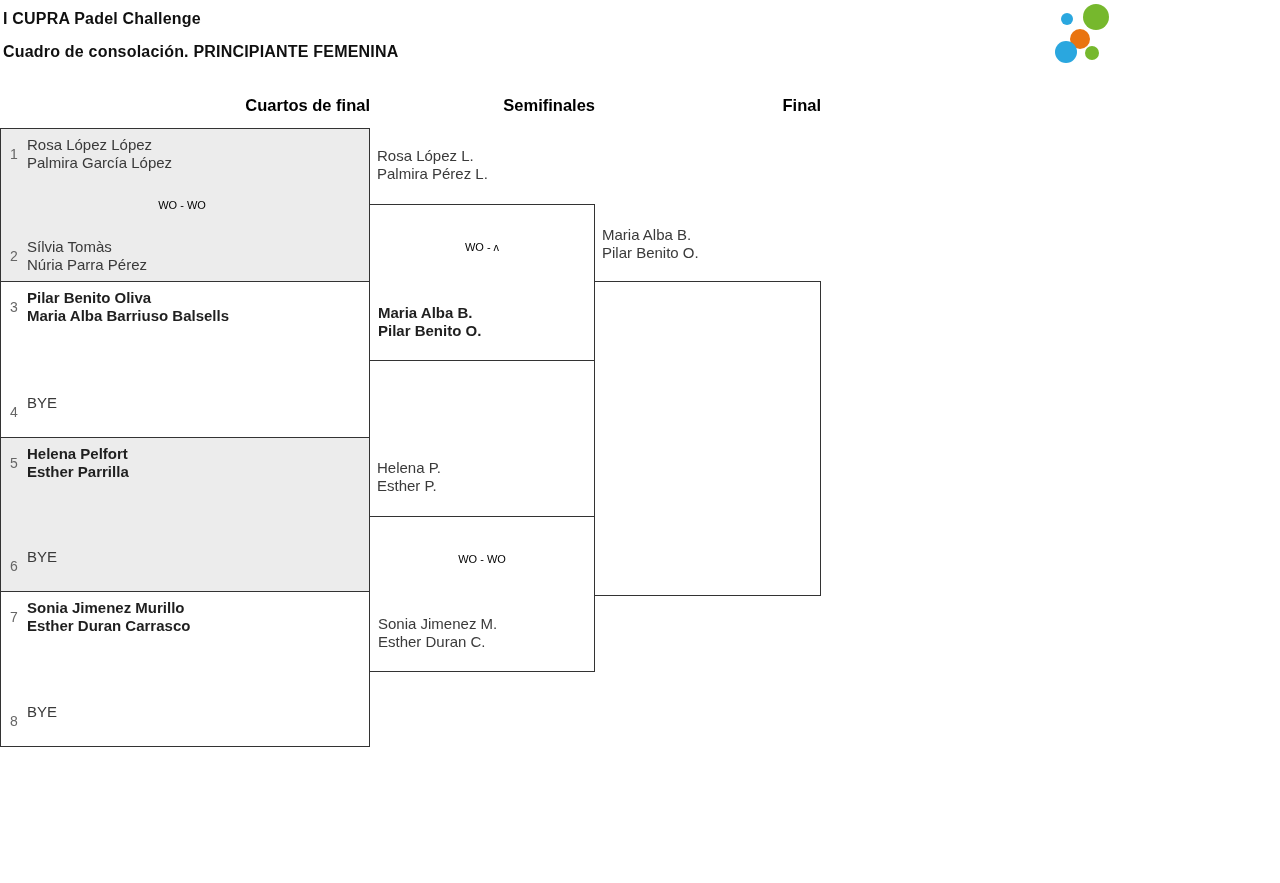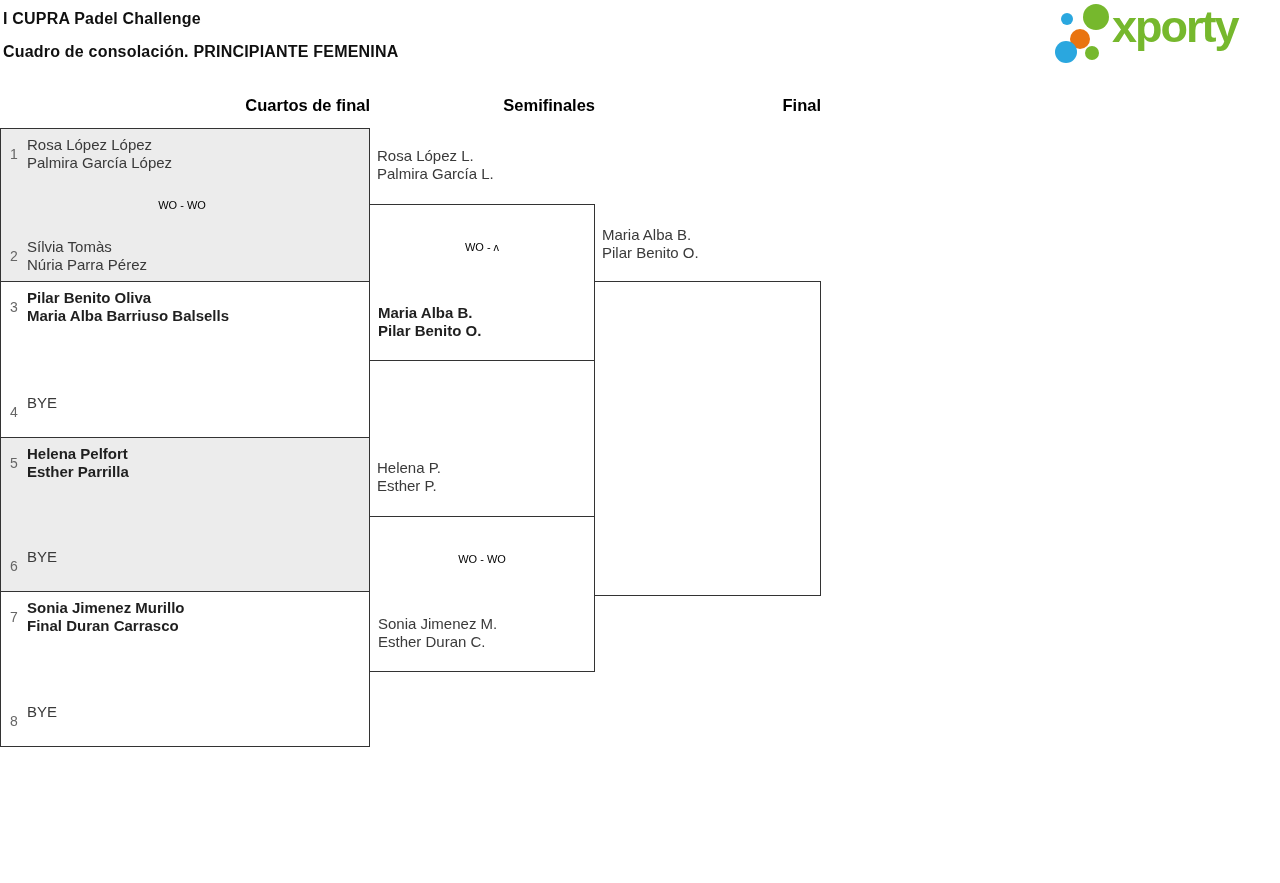--- a/index.html
+++ b/index.html
@@ -112,21 +112,20 @@
     <div class="title-line">I CUPRA Padel Challenge</div>
     <div class="title-line">Cuadro de consolación. PRINCIPIANTE FEMENINA</div>
   </div>
 
   <div class="logo">
     <span class="dot dot-blue-small"></span>
     <span class="dot dot-green-large"></span>
     <span class="dot dot-orange"></span>
     <span class="dot dot-blue-med"></span>
     <span class="dot dot-green-small"></span>
-    <span class="logo-word">xporty</span>
   </div>
 
   <div class="round-header rh-qf">Cuartos de final</div>
   <div class="round-header rh-sf">Semifinales</div>
   <div class="round-header rh-f">Final</div>
 
   <div class="match qf qf1">
     <div class="team">
       <span class="seed">1</span>
       <div class="names">
@@ -178,36 +177,36 @@
         <div class="name"></div>
       </div>
     </div>
   </div>
 
   <div class="match qf qf4">
     <div class="team">
       <span class="seed">7</span>
       <div class="names">
         <div class="name bold">Sonia Jimenez Murillo</div>
-        <div class="name bold">Final Duran Carrasco</div>
+        <div class="name bold">Esther Duran Carrasco</div>
       </div>
     </div>
     <div class="score"></div>
     <div class="team">
       <span class="seed">8</span>
       <div class="names">
         <div class="name">BYE</div>
         <div class="name"></div>
       </div>
     </div>
   </div>
 
   <div class="advancing sf1-team-a">
     <div class="name">Rosa López L.</div>
-    <div class="name">Palmira García L.</div>
+    <div class="name">Palmira Pérez L.</div>
   </div>
 
   <div class="box sf1">
     <div class="score">WO - ʌ</div>
     <div class="inner-team">
       <div class="name bold">Maria Alba B.</div>
       <div class="name bold">Pilar Benito O.</div>
     </div>
   </div>
 

